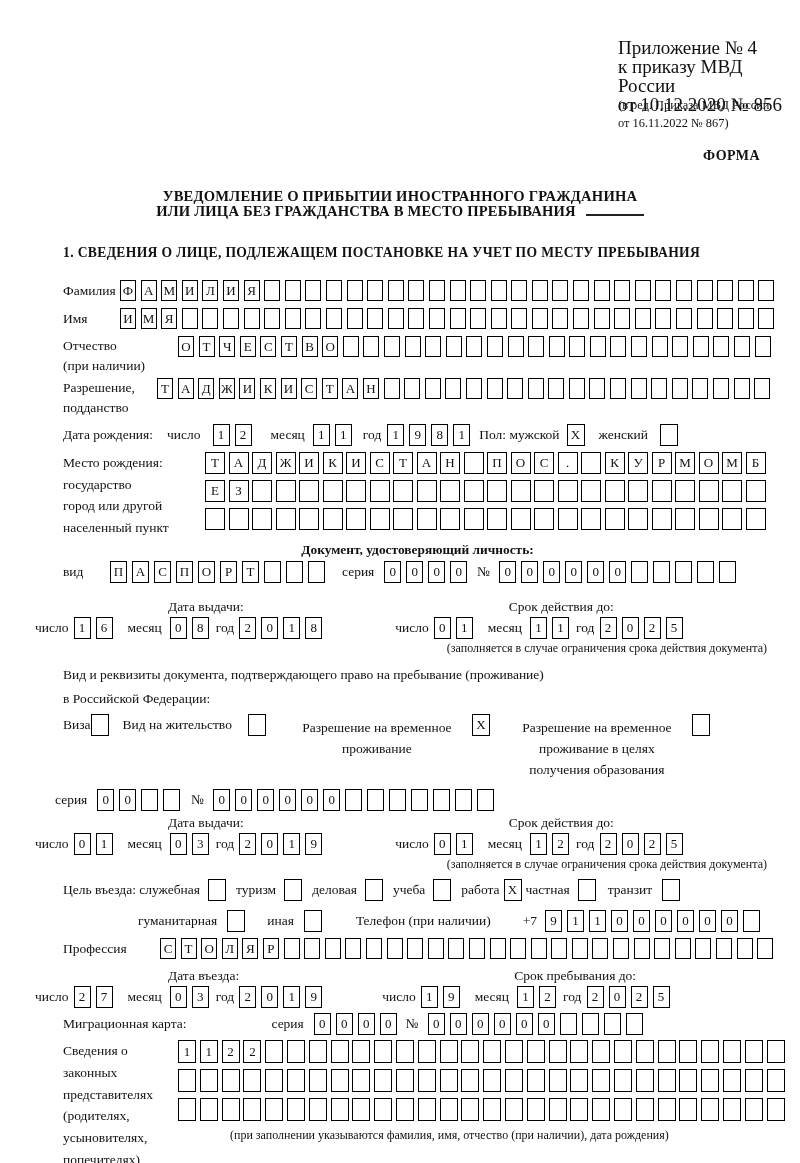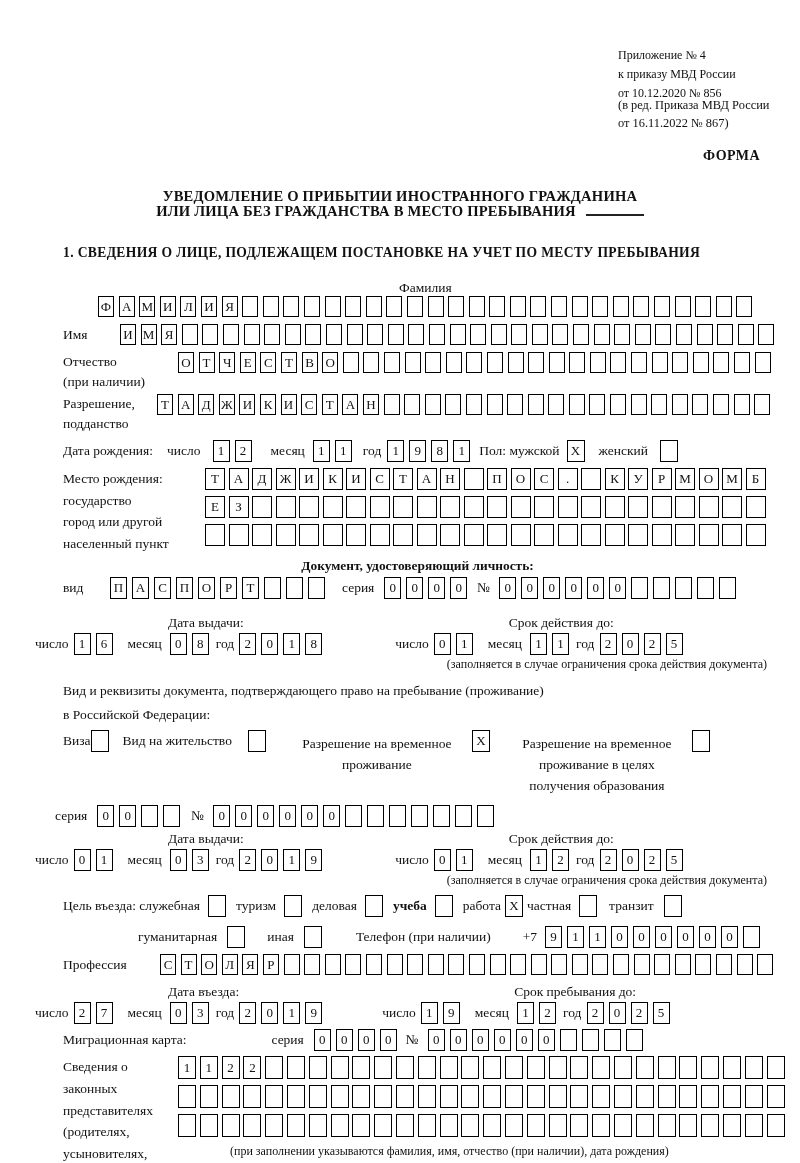--- a/index.html
+++ b/index.html
@@ -3,21 +3,21 @@
 <meta charset="utf-8">
 <style>
   * { margin:0; padding:0; }
   html,body { background:#fff; }
   .sheet {
     position:relative; width:800px; height:1163px; margin:0 auto;
     background:#fff; color:#111; overflow:hidden;
     font-family:"Liberation Serif", serif; font-size:13.5px;
   }
   .hdr { position:relative; height:280px; }
-  .hdr-appendix { position:absolute; left:618px; top:46px; line-height:19px; font-size:12px; }
+  .hdr-appendix { position:absolute; left:618px; top:38px; line-height:19px; font-size:19px; }
   .hdr-edition  { position:absolute; left:618px; top:96px; line-height:18px; font-size:12.4px; }
   .hdr-forma    { position:absolute; left:703px; top:148px; font-weight:bold; font-size:14px; letter-spacing:.5px; }
   .title { position:absolute; left:0; width:100%; text-align:center; font-weight:bold; font-size:14.6px; letter-spacing:.2px; }
   .t1 { top:181px;margin-top:7px; }
   .t2 { top:203px; }
   .title-underline { display:inline-block; width:58px; border-bottom:2px solid #222; margin-left:10px; vertical-align:baseline; }
   .sec1 { position:absolute; left:63px; top:245px; font-weight:bold; font-size:13.6px; letter-spacing:.35px; }
 
   .bodyform { padding:0 8px 0 63px; }
   .row { display:flex; align-items:center; }
@@ -55,21 +55,21 @@
     <div class="hdr-forma">ФОРМА</div>
     <div class="title t1">УВЕДОМЛЕНИЕ О ПРИБЫТИИ ИНОСТРАННОГО ГРАЖДАНИНА</div>
     <div class="title t2">
       <span>ИЛИ ЛИЦА БЕЗ ГРАЖДАНСТВА В МЕСТО ПРЕБЫВАНИЯ</span><span class="title-underline"></span>
     </div>
     <div class="sec1">1. СВЕДЕНИЯ О ЛИЦЕ, ПОДЛЕЖАЩЕМ ПОСТАНОВКЕ НА УЧЕТ ПО МЕСТУ ПРЕБЫВАНИЯ</div>
   </div>
 
   <div class="bodyform">
 
-    <div class="row" style="margin-bottom:7px;flex-direction:column;">
+    <div class="row" style="margin-bottom:7px;">
       <span class="lb" style="width:57px;">Фамилия</span>
       <div class="cells">
           <div class="bx c">Ф</div>
           <div class="bx c">А</div>
           <div class="bx c">М</div>
           <div class="bx c">И</div>
           <div class="bx c">Л</div>
           <div class="bx c">И</div>
           <div class="bx c">Я</div>
           <div class="bx c"></div>
@@ -521,21 +521,21 @@
           <div class="bx cb"></div>
         </div>
       <span class="lb" style="margin:0 8px 0 10px;">туризм</span>
       <div class="cells">
           <div class="bx cb"></div>
         </div>
       <span class="lb" style="margin:0 8px 0 10px;">деловая</span>
       <div class="cells">
           <div class="bx cb"></div>
         </div>
-      <span class="lb" style="margin:0 8px 0 10px;font-weight:bold;">учеба</span>
+      <span class="lb" style="margin:0 8px 0 10px;">учеба</span>
       <div class="cells">
           <div class="bx cb"></div>
         </div>
       <span class="lb" style="margin:0 4px 0 10px;">работа</span>
       <div class="cells">
           <div class="bx cb">X</div>
         </div>
       <span class="lb" style="margin:0 8px 0 4px;">частная</span>
       <div class="cells">
           <div class="bx cb"></div>

